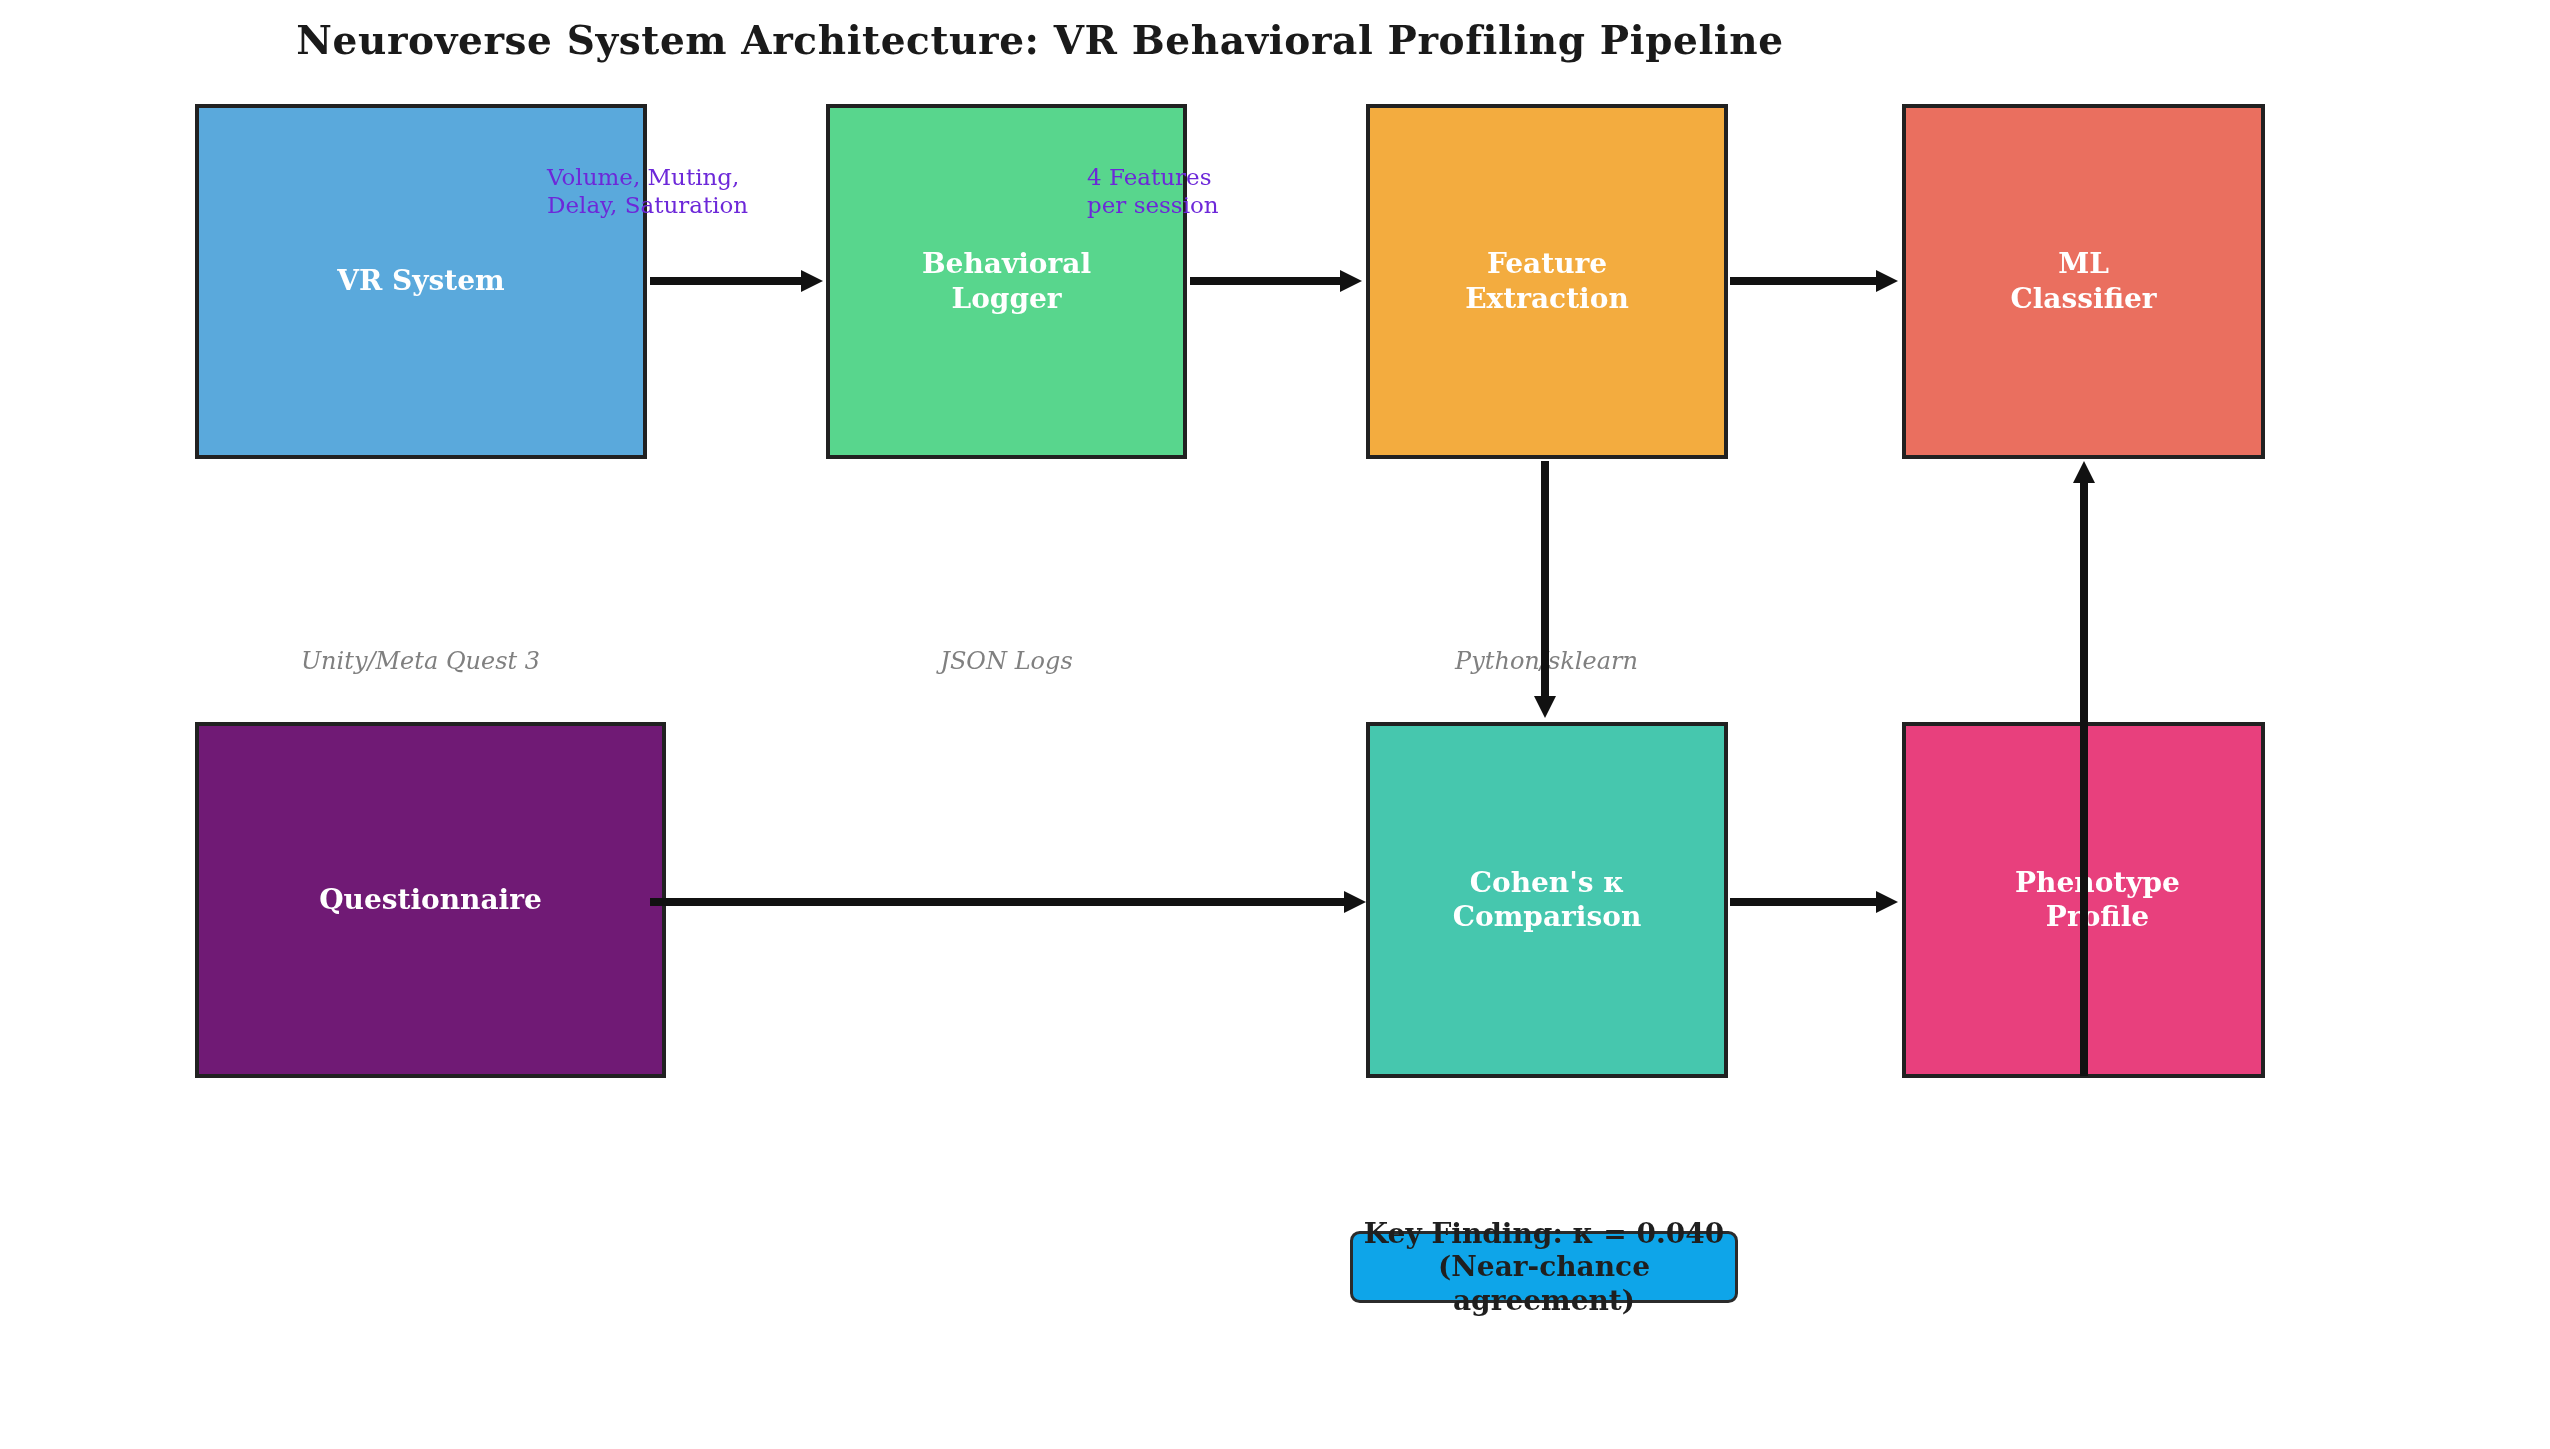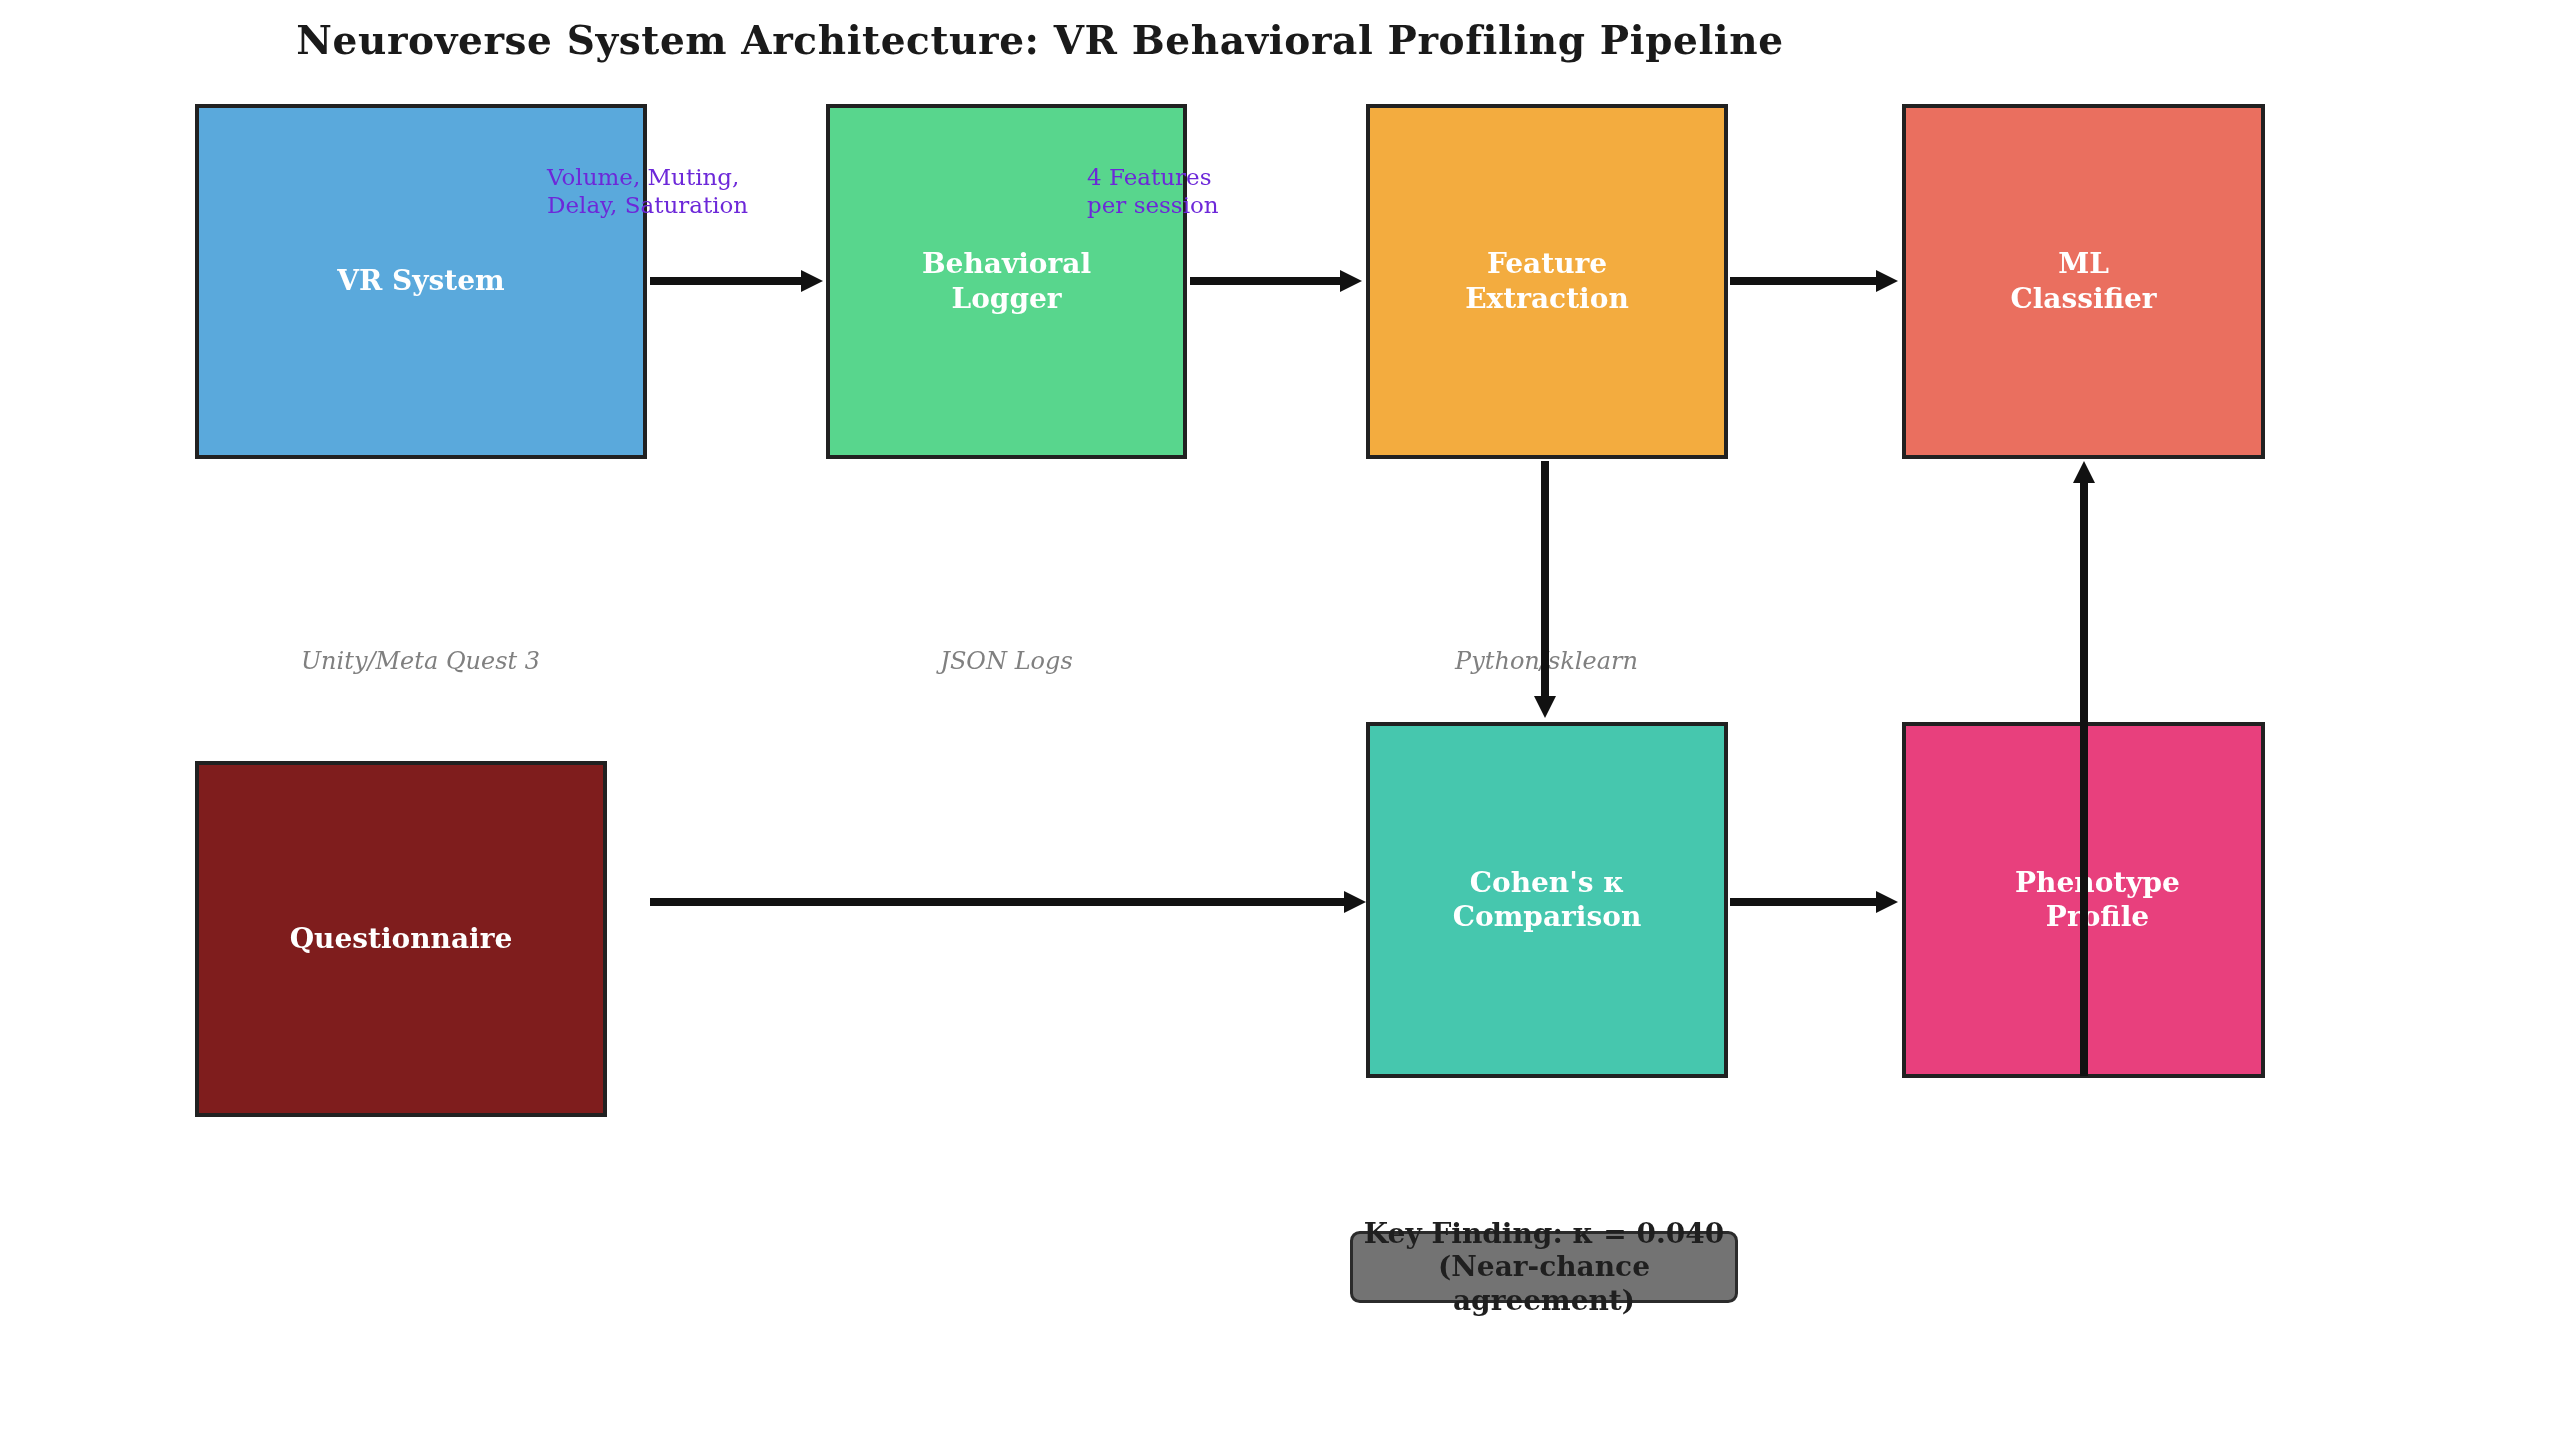--- a/index.html
+++ b/index.html
@@ -122,21 +122,21 @@
   <div class="node" style="left: 1366px; top: 104px; width: 362px; height: 355px; background-color: rgb(243, 172, 63);">
     <span class="node-label">Feature
 Extraction</span>
   </div>
 
   <div class="node" style="left: 1902px; top: 104px; width: 363px; height: 355px; background-color: rgb(234, 111, 95);">
     <span class="node-label">ML
 Classifier</span>
   </div>
 
-  <div class="node" style="left: 195px; top: 722px; width: 412px; height: 356px; background-color: #7f1d1d; margin-top: 39px;">
+  <div class="node" style="left: 195px; top: 722px; width: 471px; height: 356px; background-color: #701a75;">
     <span class="node-label">Questionnaire</span>
   </div>
 
   <div class="node" style="left: 1366px; top: 722px; width: 362px; height: 356px; background-color: rgb(70, 199, 174);">
     <span class="node-label">Cohen's κ
 Comparison</span>
   </div>
 
   <div class="node" style="left: 1902px; top: 722px; width: 363px; height: 356px; background-color: rgb(232, 64, 125); padding-left: 28px;">
     <span class="node-label">Phenotype
@@ -184,19 +184,19 @@
   <div class="arrow h" style="left:1730px;top:891px;width:168px">
     <div class="shaft"></div>
     <div class="head"></div>
   </div>
 
   <div class="arrow v up" style="left:2073px;top:461px;height:615px">
     <div class="shaft"></div>
     <div class="head"></div>
   </div>
 
-  <div class="key-finding" style="background-color: #737373;">
+  <div class="key-finding" style="background-color: #0ea5e9;">
     <span class="key-finding-text">Key Finding: κ = 0.040
 (Near-chance agreement)</span>
   </div>
 
 </div>
 
 
 </body></html>

